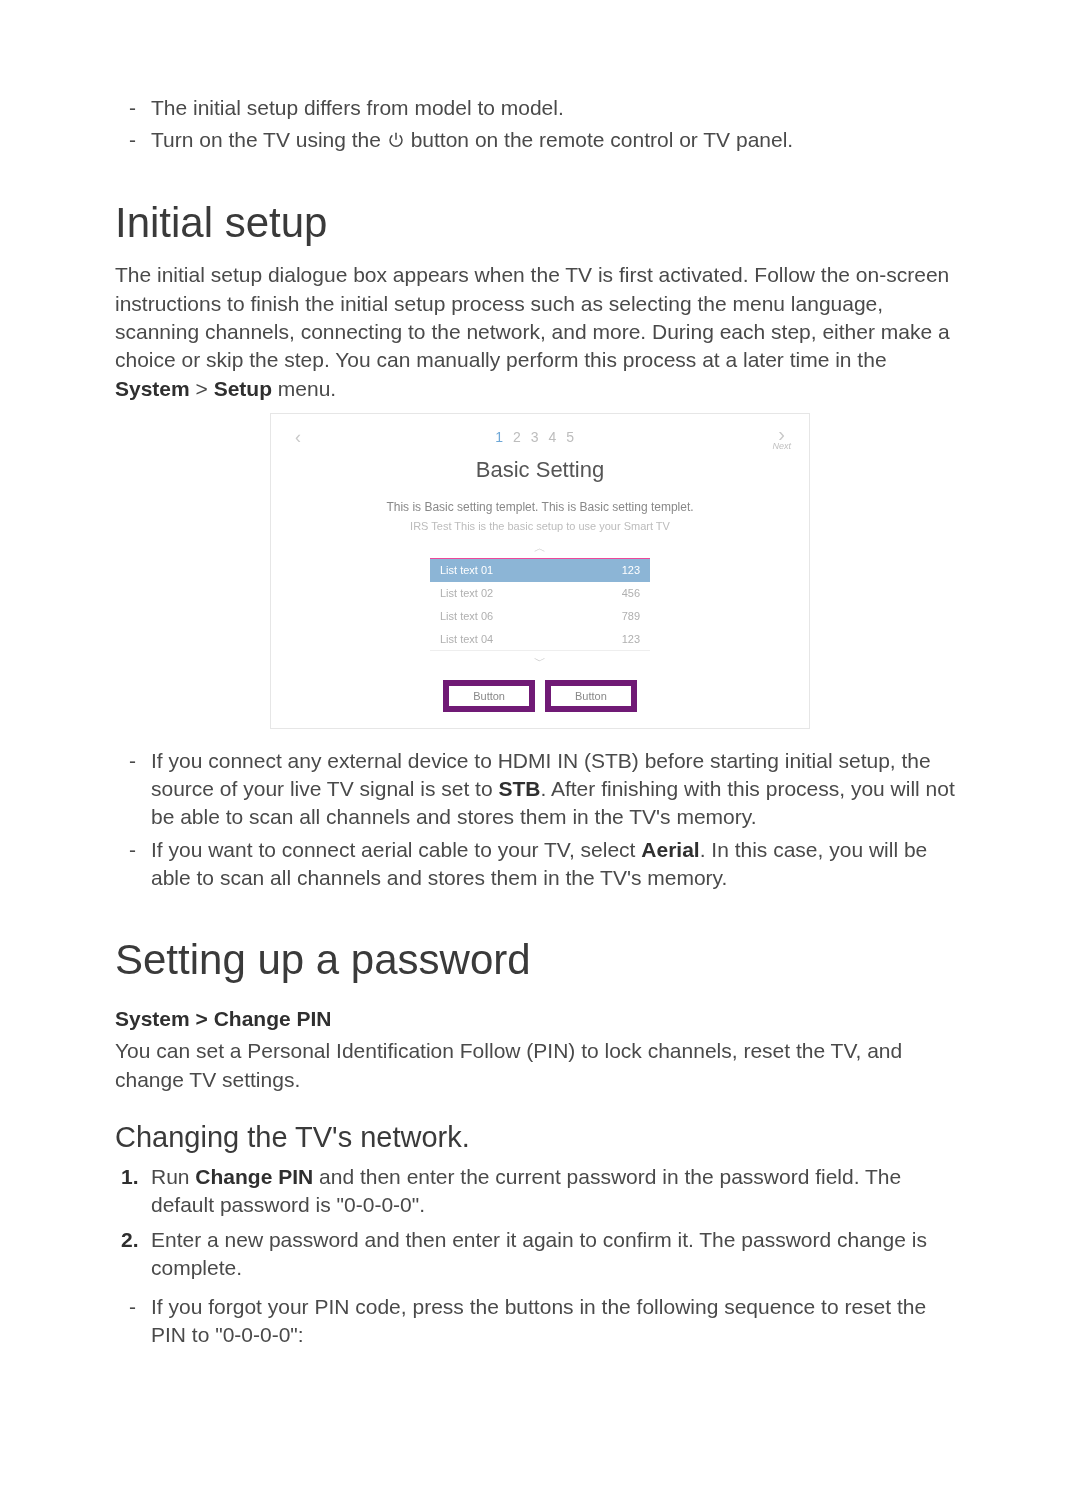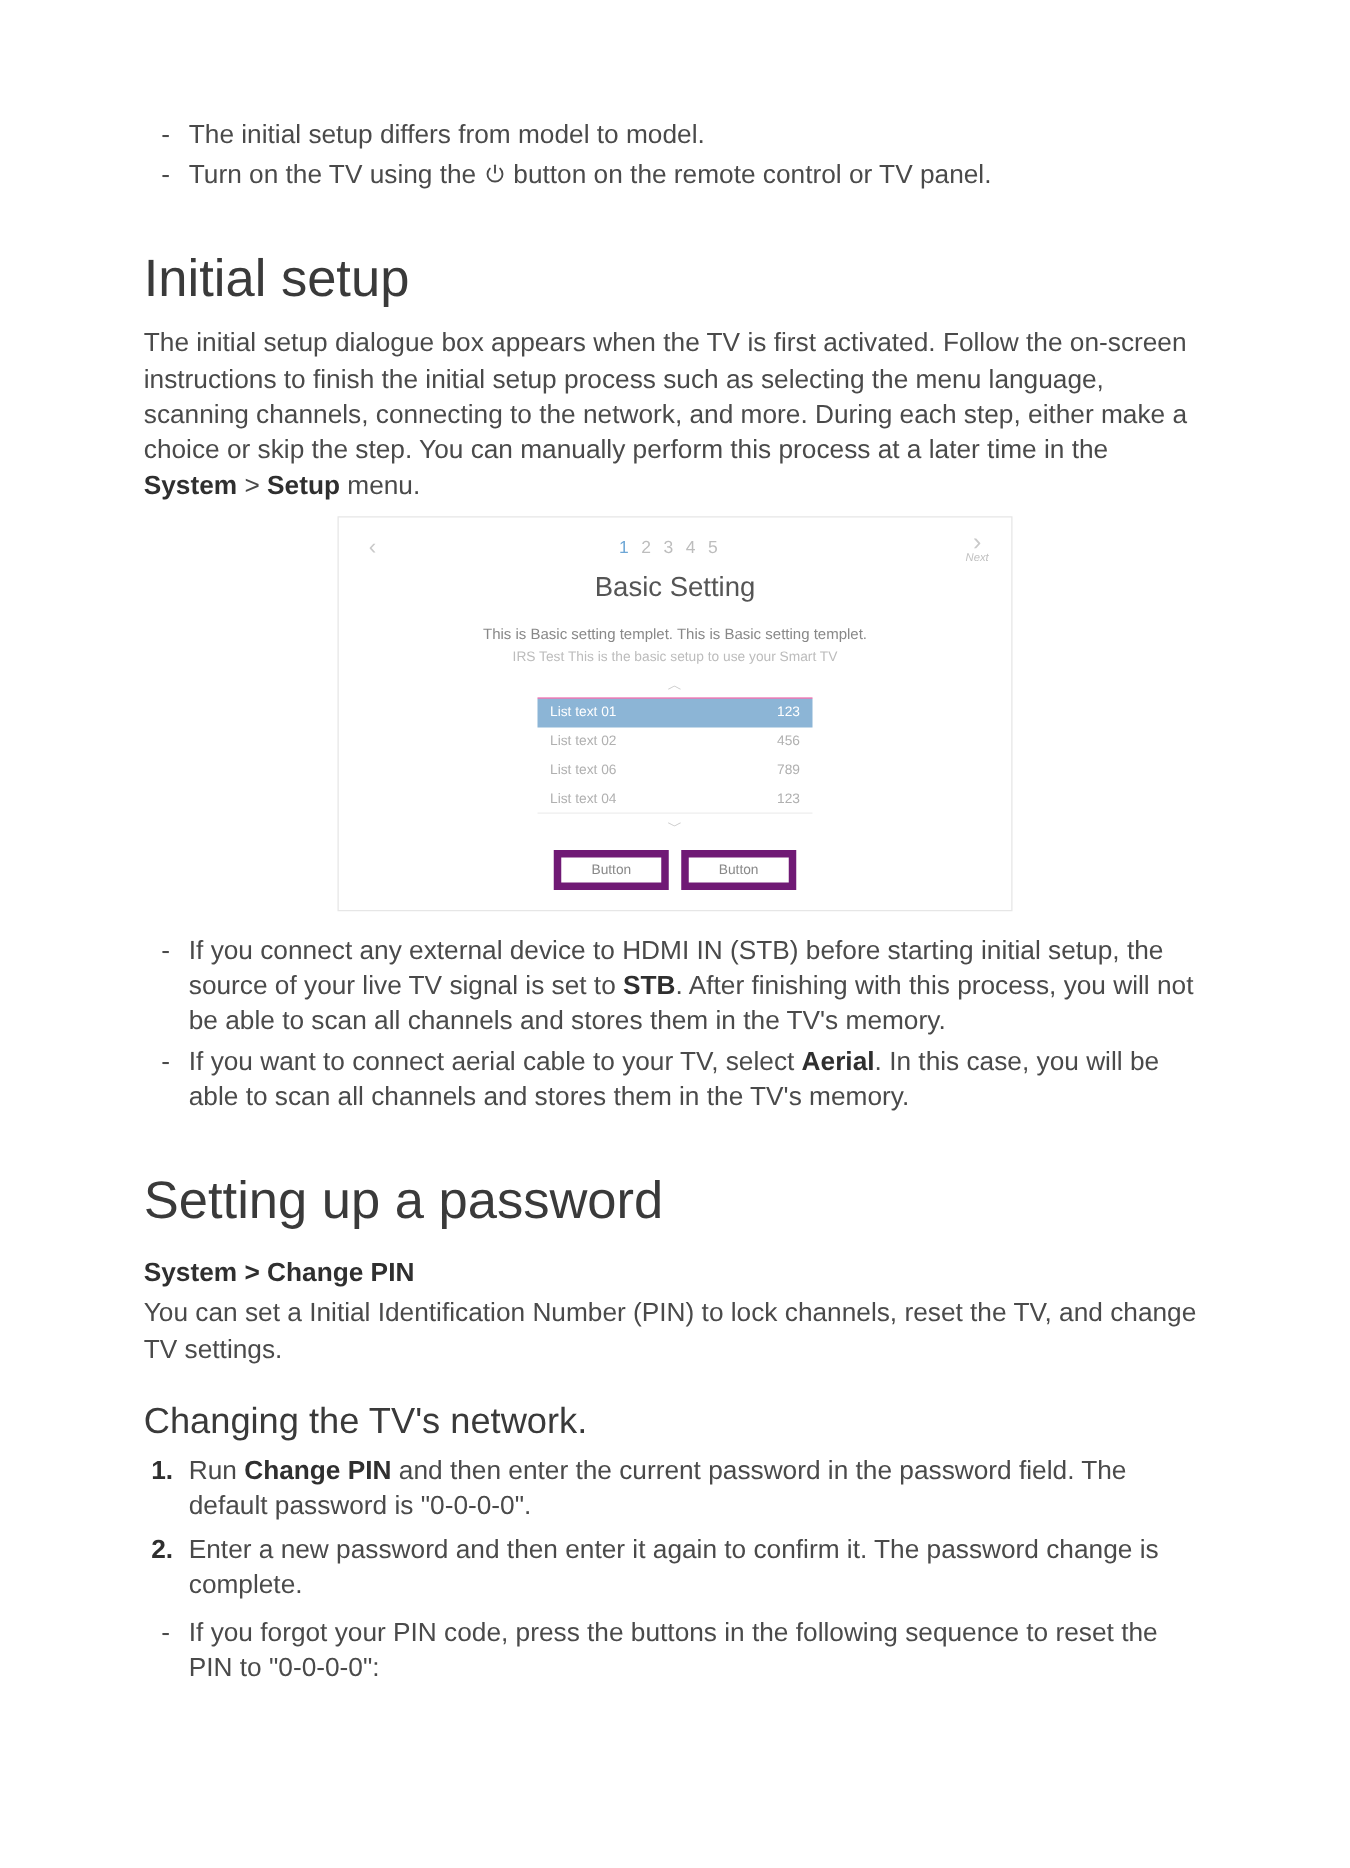--- a/index.html
+++ b/index.html
@@ -231,21 +231,21 @@
     </li>
     <li>
       <span>If you want to connect aerial cable to your TV, select </span><span class="bold">Aerial</span><span>. In this case, you will be able to scan all channels and stores them in the TV's memory.</span>
     </li>
   </ul>
 
   <h2 class="h-section">Setting up a password</h2>
   <p class="breadcrumb">
     <span>System</span><span> &gt; </span><span>Change PIN</span>
   </p>
-  <p>You can set a Initial Identification Number (PIN) to lock channels, reset the TV, and change TV settings.</p>
+  <p>You can set a Personal Identification Follow (PIN) to lock channels, reset the TV, and change TV settings.</p>
 
   <h3 class="h-sub">Changing the TV's network.</h3>
 
   <ol class="num">
     <li>
       <span>Run </span><span class="bold">Change PIN</span><span> and then enter the current password in the password field. The default password is "0-0-0-0".</span>
     </li>
     <li>
       <span>Enter a new password and then enter it again to confirm it. The password change is complete.</span>
     </li>

